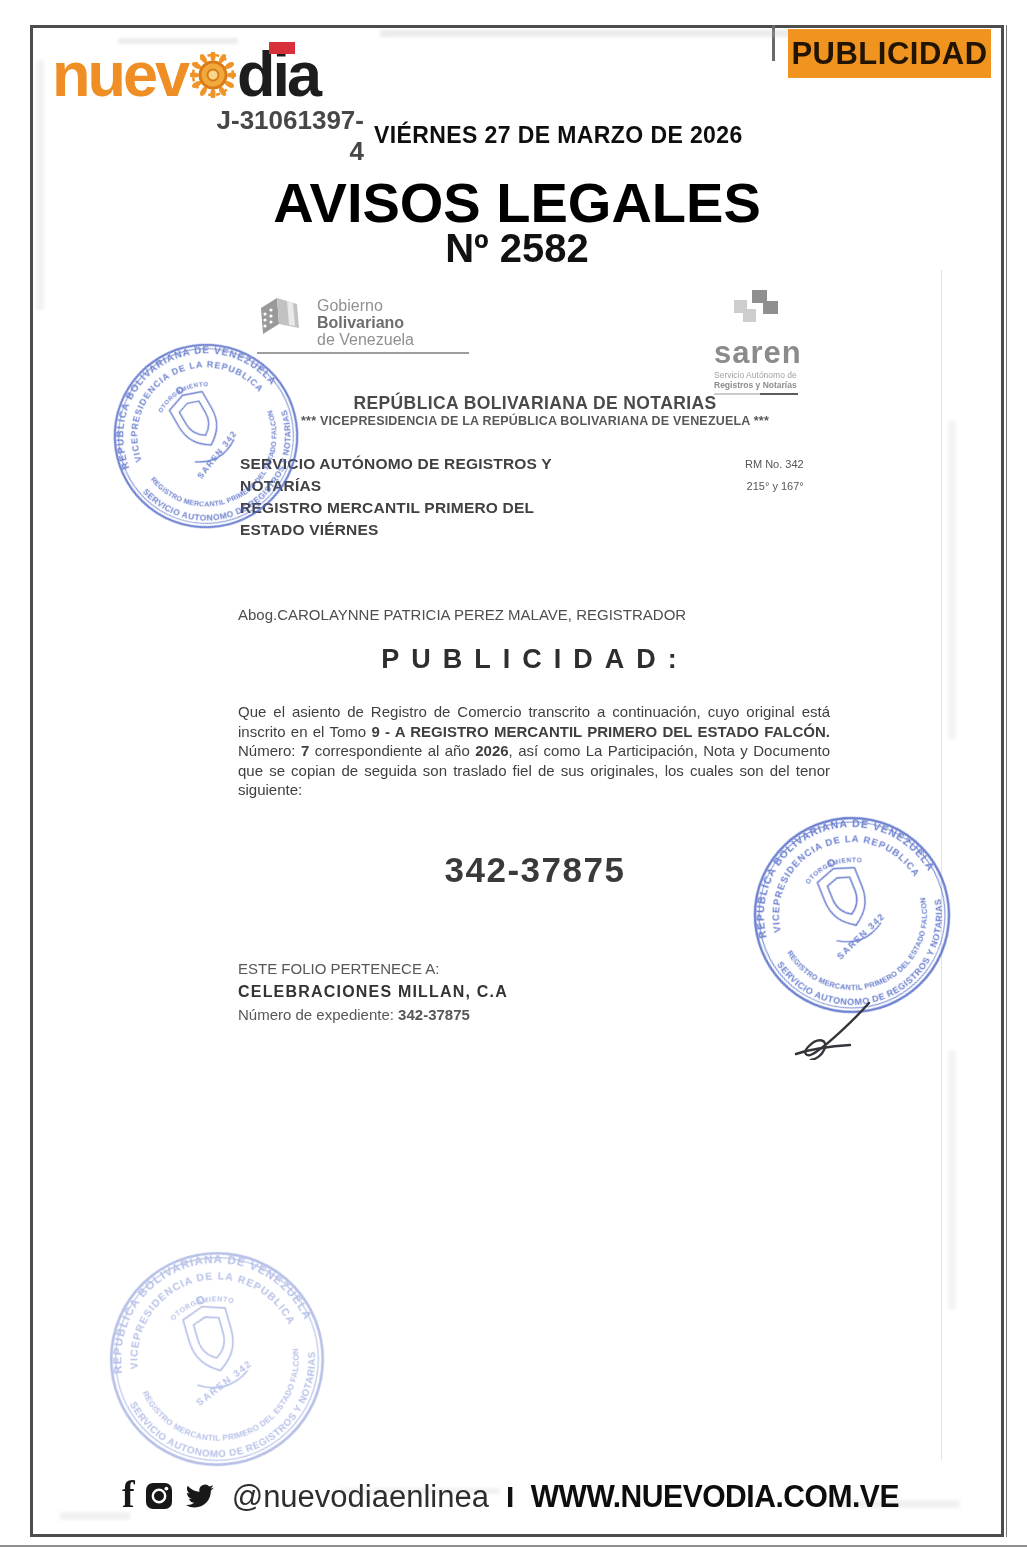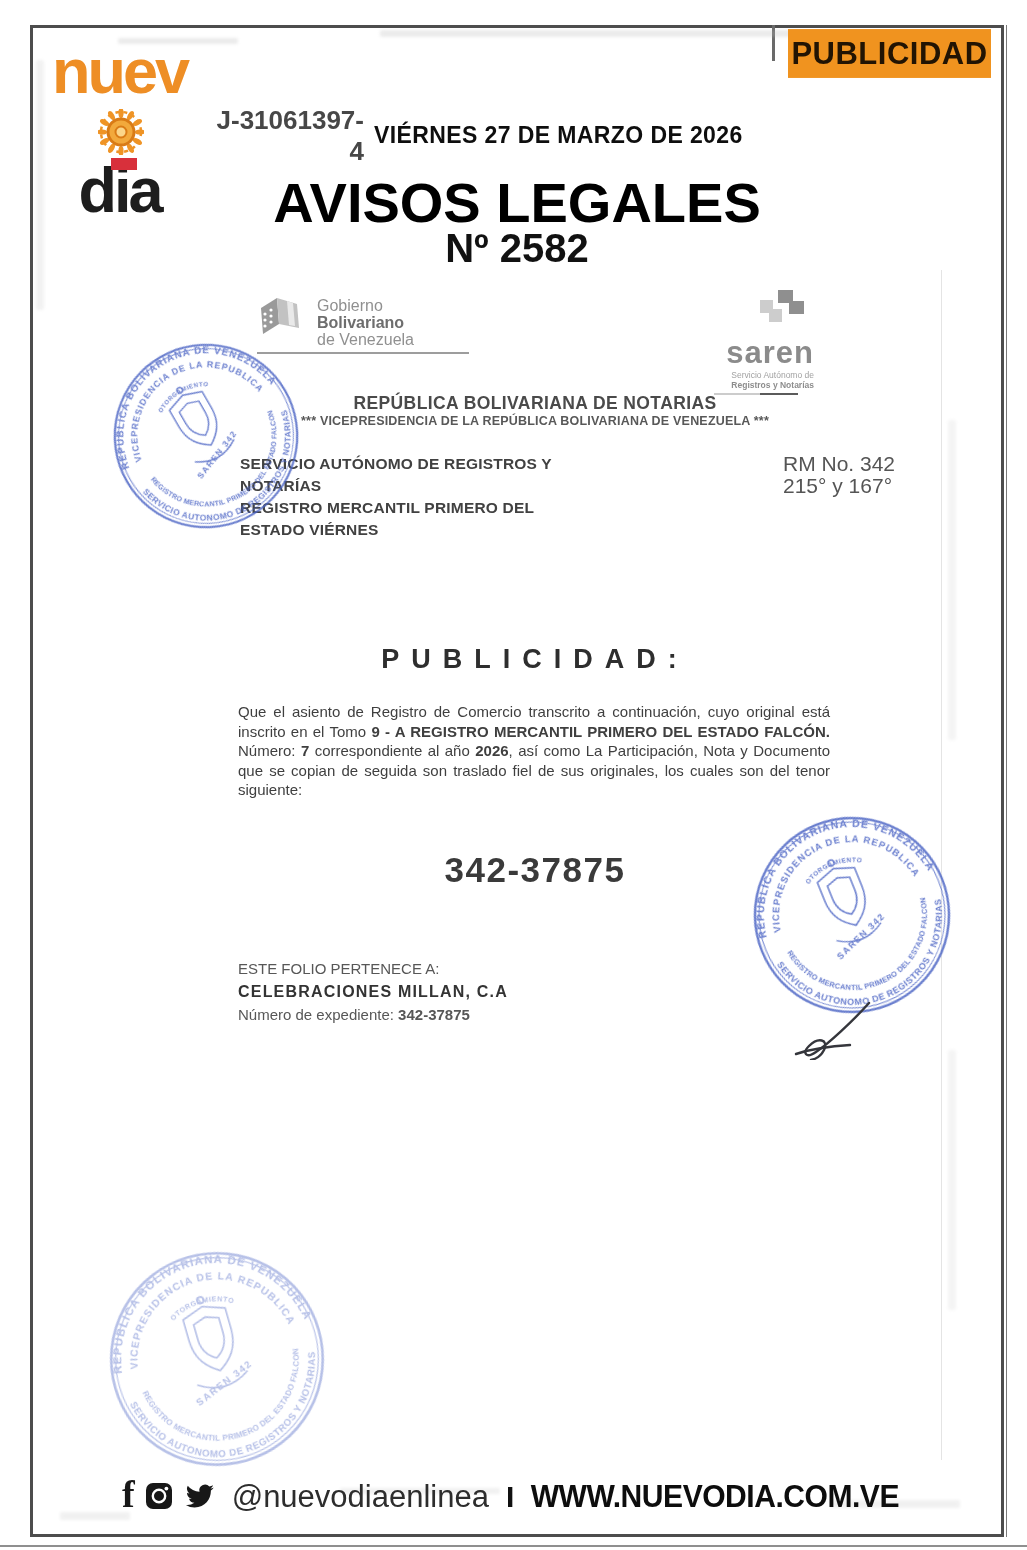--- a/index.html
+++ b/index.html
@@ -13,49 +13,49 @@
   .border-right2{position:absolute;left:1006px;top:25px;width:1px;height:1512px;background:#7a7a7a;}
   .border-bottom{position:absolute;left:30px;top:1534px;width:974px;height:3px;background:#4d4d4d;}
   .page-edge-line{position:absolute;left:0;top:1545px;width:1027px;height:2px;background:#8f8f8f;}
   .column-rule{position:absolute;left:941px;top:270px;width:1px;height:1190px;background:#e4e4e4;}
   .tick{position:absolute;background:#6a6a6a;}
 
   
   .smudge{position:absolute;background:#b9b9b9;opacity:.28;filter:blur(1.4px);border-radius:2px;}
 
   
-  .logo{position:absolute;left:52px;top:40px;display:flex;align-items:center;height:68px;flex-direction:column;}
+  .logo{position:absolute;left:52px;top:40px;display:flex;align-items:center;height:68px;}
   .logo .t1{font-size:63px;font-weight:800;letter-spacing:-3px;color:#ee8e25;line-height:1;}
   .logo .t2{font-size:63px;font-weight:800;letter-spacing:-3px;color:#1d1d1d;line-height:1;position:relative;}
   .logo .tilde{position:absolute;right:24px;top:-1px;width:26px;height:12px;background:#d8303b;}
   .sun{margin:6px 1px 0 3px;}
   .reg-number{position:absolute;left:178px;top:105px;width:154px;text-align:right;font-size:26px;font-weight:bold;color:#474747;letter-spacing:0px;margin-left:32px;}
   .date-line{position:absolute;left:374px;top:107px;font-size:23px;font-weight:bold;color:#0e0e0e;letter-spacing:.4px;margin-top:15px;}
   .publicidad{position:absolute;left:788px;top:30px;width:203px;height:47px;background:#f0931f;display:flex;align-items:center;justify-content:center;font-size:31px;font-weight:800;color:#221403;letter-spacing:.5px;transform:scaleY(1.04);}
 
   .avisos-title{position:absolute;left:30px;top:170px;width:974px;text-align:center;font-size:56px;font-weight:800;color:#000000;letter-spacing:0px;}
   .avisos-number{position:absolute;left:30px;top:226px;width:974px;text-align:center;font-size:40px;font-weight:800;color:#111;}
 
   
   .gov{position:absolute;left:257px;top:294px;width:230px;color:#8a8a8a;}
   .gov-row{display:flex;align-items:flex-end;}
   .gov-text{margin-left:8px;font-size:16px;line-height:17px;color:#909090;}
   .gov-text .b{font-weight:bold;color:#6e6e6e;}
   .gov-rule{width:212px;height:2px;background:#9d9d9d;margin:4px 0 4px 0;}
   .gov-sub{font-size:12.5px;font-weight:bold;color:#7c7c7c;line-height:15px;}
-  .saren{position:absolute;left:714px;top:288px;width:100px;text-align:right;}
+  .saren{position:absolute;left:714px;top:288px;width:100px;text-align:left;}
   .saren-word{font-size:31px;font-weight:800;color:#8b8b8b;letter-spacing:1px;line-height:30px;margin-top:2px;}
   .saren-sub{font-size:8.5px;color:#a2a2a2;line-height:10px;margin-top:2px;}
   .saren-rule{margin-top:3px;width:84px;height:2px;background:linear-gradient(to right,#cccccc 55%,#5b5b5b 55%);}
 
   
   .republic{position:absolute;left:240px;top:393px;width:590px;text-align:center;font-size:17.5px;font-weight:bold;color:#4a4a4a;letter-spacing:.4px;}
   .vice{position:absolute;left:240px;top:414px;width:590px;text-align:center;font-size:12.5px;font-weight:bold;color:#585858;letter-spacing:.2px;}
   .office{position:absolute;left:240px;top:453px;font-size:15.5px;font-weight:bold;color:#414141;line-height:22px;letter-spacing:.2px;}
-  .rm{position:absolute;left:783px;top:453px;font-size:21px;color:#555;line-height:22px;}
+  .rm{position:absolute;left:745px;top:453px;font-size:11px;color:#555;line-height:22px;text-align:right;}
   .registrar{position:absolute;left:238px;top:606px;font-size:15px;color:#4e4e4e;}
   .certifica{position:absolute;left:240px;top:644px;width:590px;text-align:center;font-size:27px;font-weight:800;color:#2e2e2e;letter-spacing:12px;}
   .paragraph{position:absolute;left:238px;top:702px;width:592px;font-size:15px;line-height:19.5px;color:#3f3f3f;text-align:justify;}
   .folio-number{position:absolute;left:240px;top:850px;width:590px;text-align:center;font-size:35px;font-weight:800;color:#3a3a3a;letter-spacing:1.5px;}
   .folio-block{position:absolute;left:238px;top:957px;font-size:15px;color:#575757;line-height:23px;}
   .folio-block .company{font-size:16px;font-weight:bold;color:#333;letter-spacing:1.2px;}
 
   
   .stamp{position:absolute;pointer-events:none;}
   .stamp svg{width:100%;height:100%;}
@@ -176,20 +176,21 @@
     <div>SERVICIO AUTÓNOMO DE REGISTROS Y</div>
     <div>NOTARÍAS</div>
     <div>REGISTRO MERCANTIL PRIMERO DEL</div>
     <div>ESTADO VIÉRNES</div>
   </div>
   <div class="rm">
     <div>RM No. 342</div>
     <div>215° y 167°</div>
   </div>
 
+  <div class="registrar">Abog.CAROLAYNNE PATRICIA PEREZ MALAVE, REGISTRADOR</div>
   <div class="certifica">PUBLICIDAD:</div>
   <div class="paragraph"><span>Que el asiento de Registro de Comercio transcrito a continuación, cuyo original está inscrito en el Tomo  </span><span style="font-weight: bold;">9 - A REGISTRO MERCANTIL PRIMERO DEL ESTADO FALCÓN.</span><span> Número: </span><span style="font-weight: bold;">7</span><span> correspondiente al año </span><span style="font-weight: bold;">2026</span><span>, así como La Participación, Nota y Documento que se copian de seguida son traslado fiel de sus originales, los cuales son del tenor siguiente:</span></div>
 
   <div class="folio-number">342-37875</div>
 
   <div class="folio-block">
     <div>ESTE FOLIO PERTENECE A:</div>
     <div class="company">CELEBRACIONES MILLAN, C.A</div>
     <div><span>Número de expediente: </span><span style="font-weight: bold;">342-37875</span></div>
   </div>

